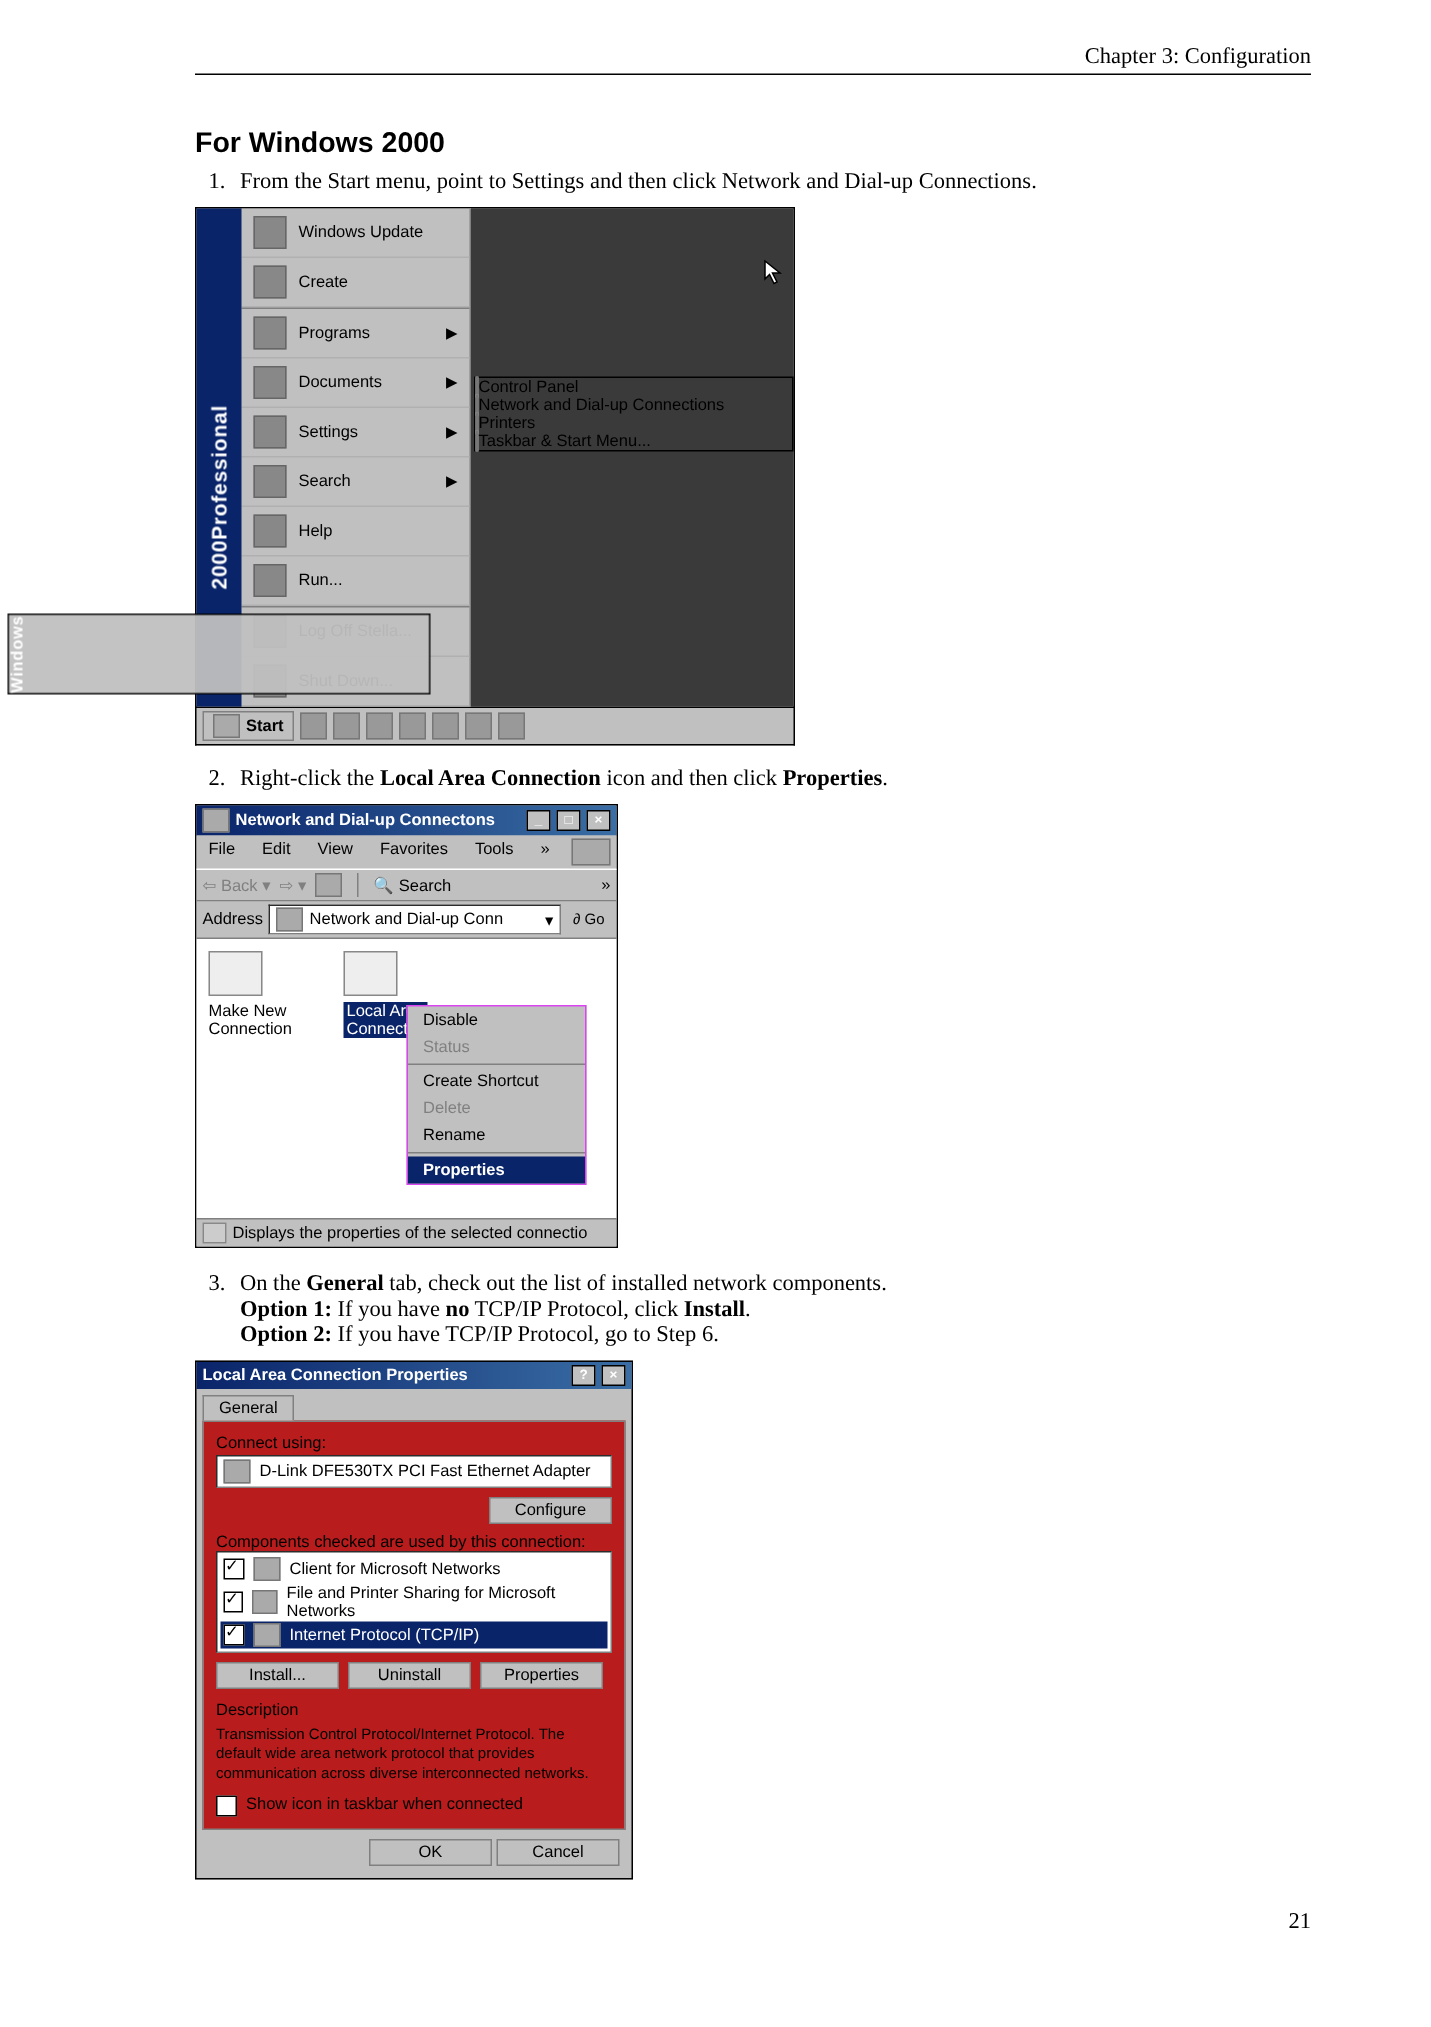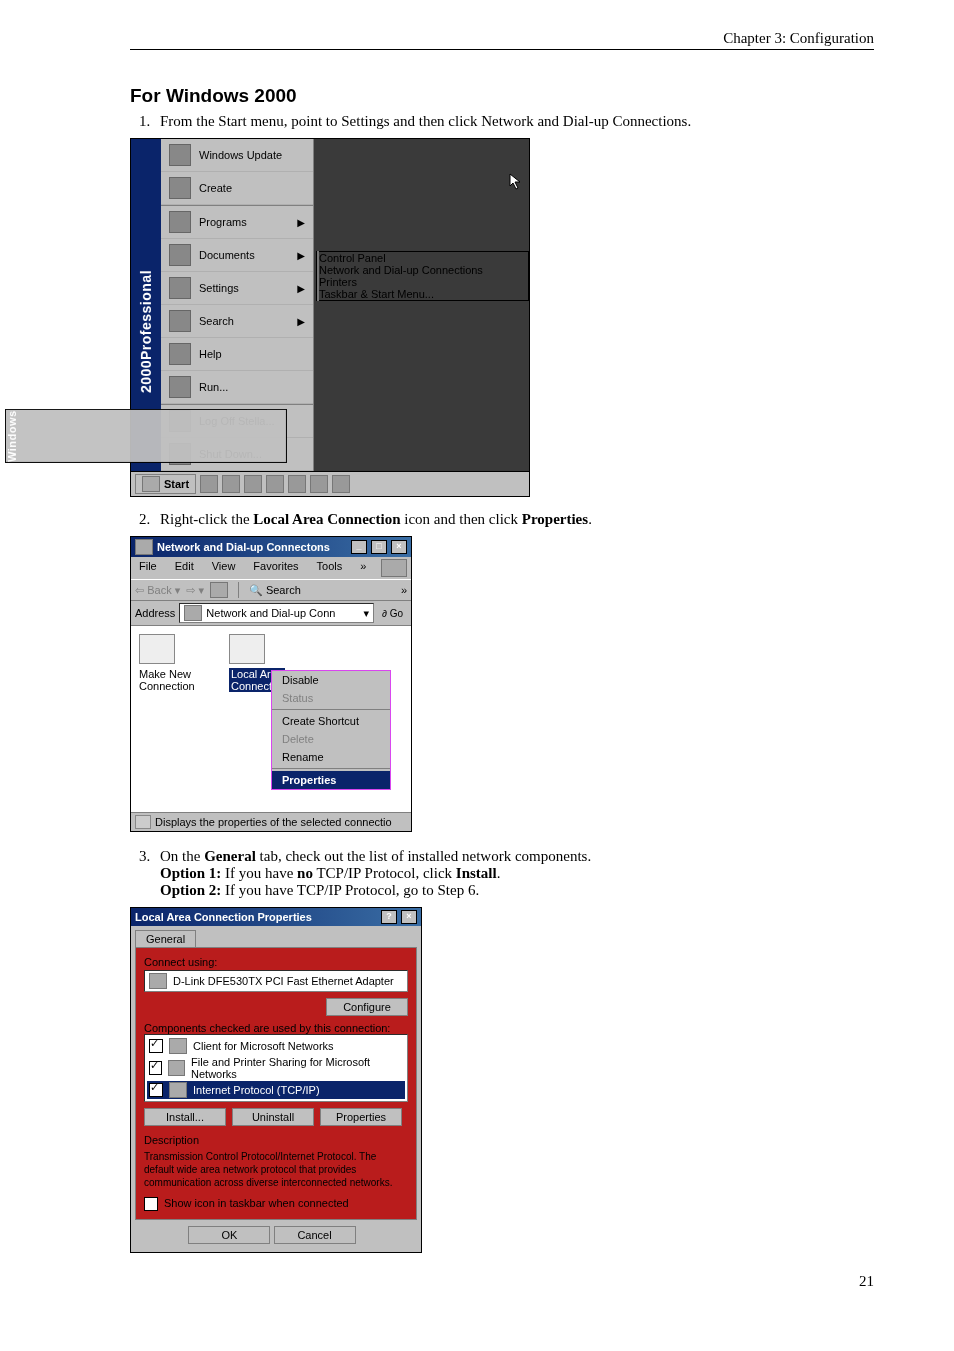--- a/index.html
+++ b/index.html
@@ -152,21 +152,21 @@
   .btn { background:#c0c0c0; border:1px solid #808080; padding:2px 10px; font-size:11px; display:inline-flex; align-items:center; justify-content:center; min-width:60px; }
   .btn-row { display:flex; gap:6px; margin-top:6px; }
   .listbox { background:#fff; border:1px inset #808080; height:62px; padding:2px; }
   .listbox .li { display:flex; align-items:center; gap:6px; padding:1px 2px; }
   .listbox .li.sel { background:#0a246a; color:#fff; }
   .chk { width:12px; height:12px; border:1px solid #000; background:#fff; position:relative; }
   .chk::after { content:"✓"; position:absolute; top:-3px; left:0; font-size:11px; color:#000; }
   .li.sel .chk::after { color:#000; }
   .desc { font-size:10px; margin:4px 0 8px 0; line-height:1.3; }
   .unchk { width:12px; height:12px; border:1px solid #000; background:#fff; }
-  .dlg-foot { text-align:center; padding:0 8px 8px 0; }
+  .dlg-foot { text-align:right; padding:0 8px 8px 0; }
   .page-no { text-align:right; margin-top:20px; font-size:15px; }
 
   .smico { width:16px; height:14px; background:#aaa; border:1px solid #777; }
   .disabled-text { color:#808080; }
 </style>
 </head>
 <body>
 
 <div class="page">
   <div class="header-line">Chapter 3: Configuration</div>

